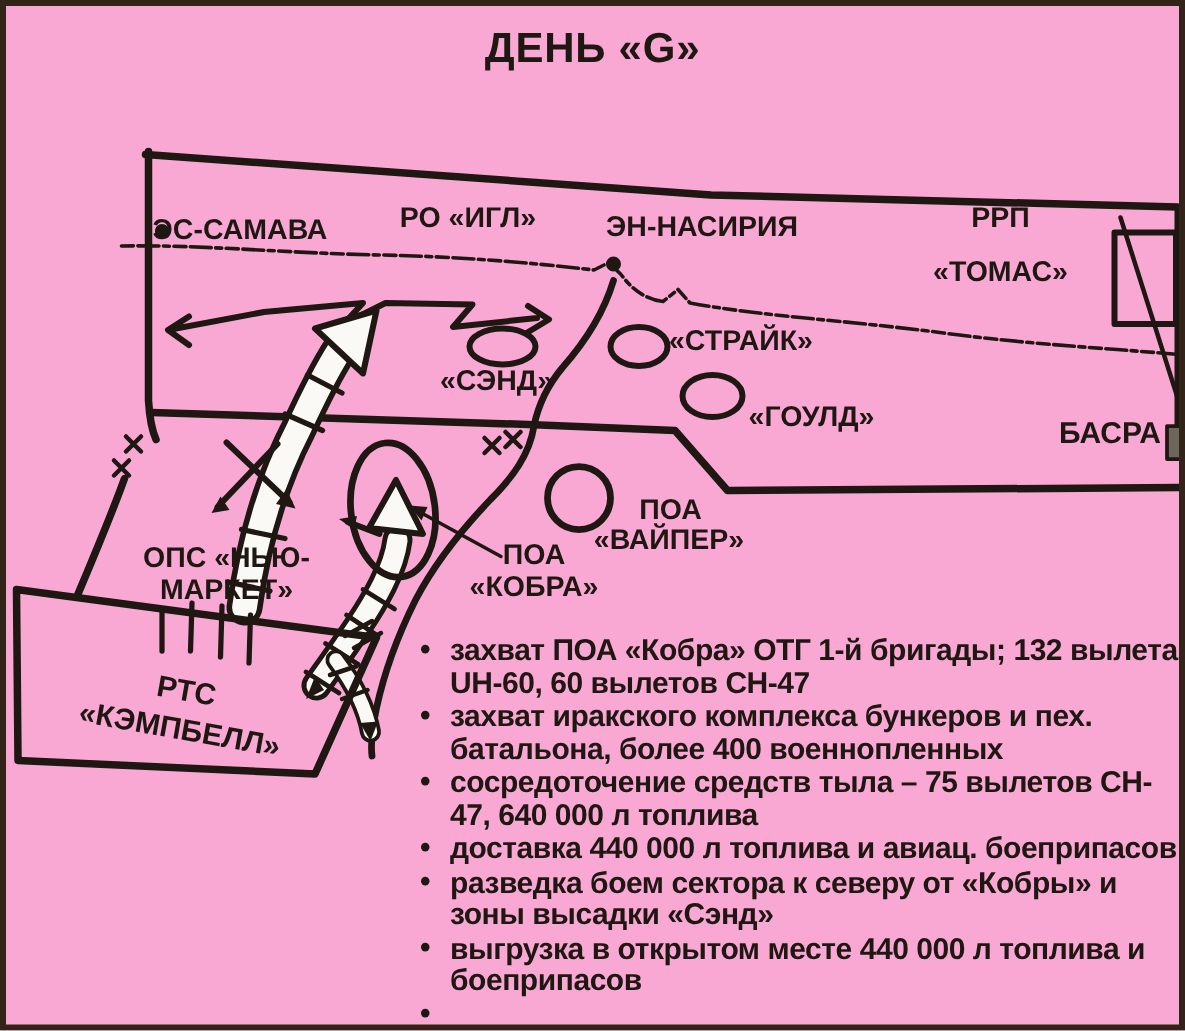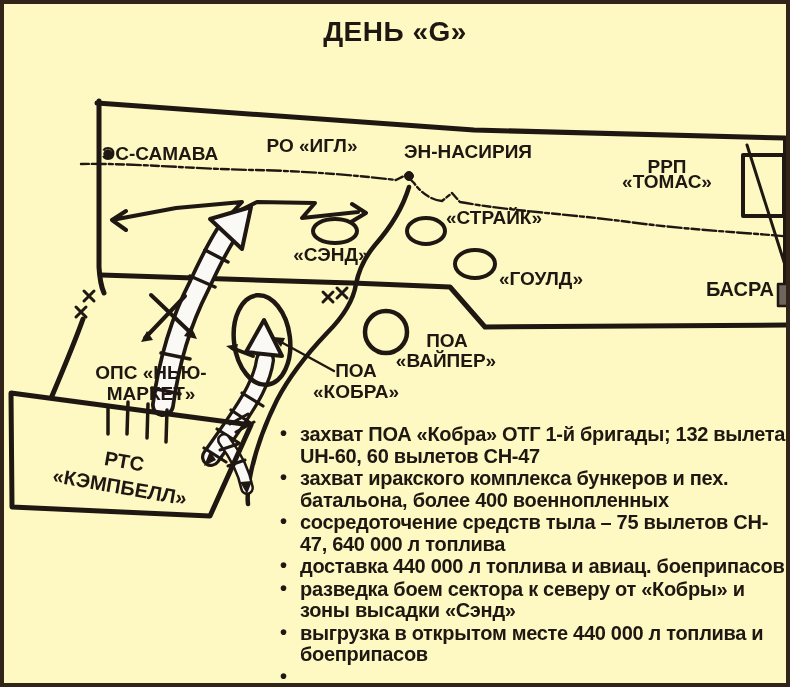--- a/index.html
+++ b/index.html
@@ -1,16 +1,16 @@
 <!DOCTYPE html>
 <html><head>
 <meta charset="utf-8">
 <style>
   html,body{margin:0;padding:0;background:#e8e4dc;}
-  .page{position:relative;width:790px;height:687px;background:#fef9c3;
+  .page{position:relative;width:790px;height:687px;background:#f9a8d4;
         border:4px solid #322419;box-sizing:border-box;overflow:hidden;
         font-family:"Liberation Sans", sans-serif;color:#1f1711;}
   .title{position:absolute;top:10px;left:0;width:100%;text-align:center;
          font-weight:700;font-size:28px;line-height:35px;letter-spacing:.5px;}
   .title .t2{word-spacing:6px;}
   svg{position:absolute;left:0;top:0;}
   .map-label{position:absolute;transform:translateX(-50%);font-weight:700;
              font-size:19px;line-height:20px;white-space:nowrap;z-index:3;}
   .lbl-lg{font-size:20px;}
   .rts-box-label{position:absolute;left:118px;top:444px;z-index:3;text-align:center;
@@ -116,25 +116,25 @@
     </g>
 
     <polygon points="7,389 247,421 206,512 8,503" stroke-width="5"></polygon>
 
     <path stroke-width="3.5" d="M 104 402 L 104 430 M 124 398 L 123 430 M 144 400 L 143 434 M 163 406 L 162 438"></path>
   </svg>
 
   <div class="map-label" style="left:156px;top:140px;">ЭС-САМАВА</div>
   <div class="map-label" style="left:308px;top:132px;">РО «ИГЛ»</div>
   <div class="map-label" style="left:464px;top:138px;">ЭН-НАСИРИЯ</div>
-  <div class="map-label" style="left:663px;top:153px;">РРП</div>
+  <div class="map-label" style="left:663px;top:132px;">РРП</div>
   <div class="map-label" style="left:663px;top:168px;">«ТОМАС»</div>
   <div class="map-label lbl-lg" style="left:736px;top:275px;">БАСРА</div>
   <div class="map-label" style="left:327px;top:241px;">«СЭНД»</div>
-  <div class="map-label" style="left:490px;top:204px;">«СТРАЙК»</div>
+  <div class="map-label" style="left:490px;top:214px;">«СТРАЙК»</div>
   <div class="map-label" style="left:537px;top:265px;">«ГОУЛД»</div>
   <div class="map-label" style="left:443px;top:327px;">ПОА</div>
   <div class="map-label" style="left:442px;top:347px;">«ВАЙПЕР»</div>
   <div class="map-label" style="left:352px;top:357px;">ПОА</div>
   <div class="map-label" style="left:352px;top:378px;">«КОБРА»</div>
   <div class="map-label" style="left:147px;top:359px;">ОПС «НЬЮ-</div>
   <div class="map-label" style="left:147px;top:380px;">МАРКЕТ»</div>
 
   <div class="rts-box-label">
     <div>РТС</div>

